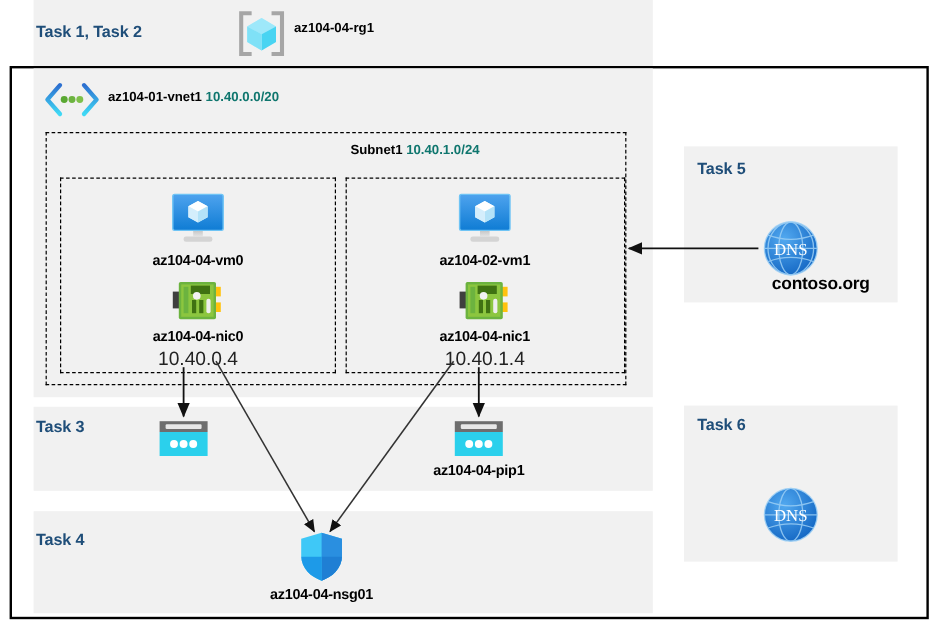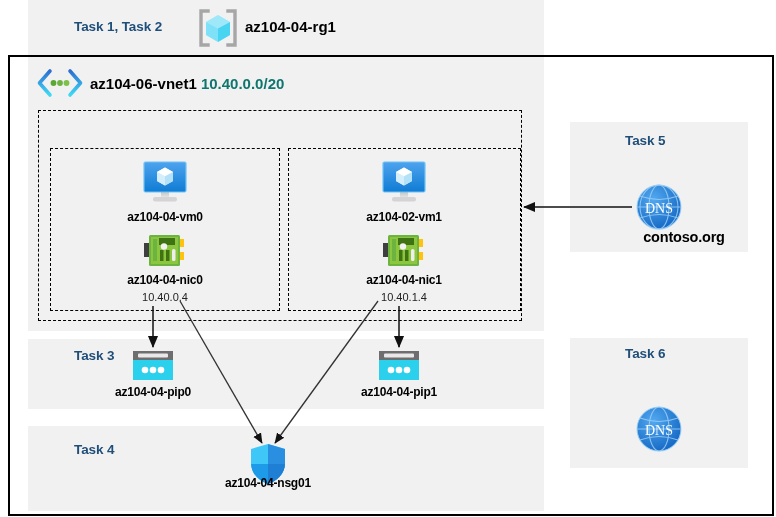--- a/index.html
+++ b/index.html
@@ -28,42 +28,41 @@
   }
 
   
   .task-label{
     position:absolute;
     color:#1f4e79;
     font-weight:bold;
     font-size:13.5px;
     letter-spacing:-0.1px;
     white-space:nowrap;
-    margin-left:44px;
   }
   .hdr{
     position:absolute;
-    font-size:15px;
+    font-size:11px;
     white-space:nowrap;
     color:#000;
   }
   .hdr b{font-weight:bold;}
   .hdr span.light{font-weight:bold;color:#0f766e;}
   .nodelabel{
     position:absolute;
     font-size:12px;
     font-weight:bold;
     color:#000;
     white-space:nowrap;
     text-align:center;
     letter-spacing:-0.2px;
   }
   .nodesub{
     position:absolute;
-    font-size:11px;
+    font-size:16px;
     font-weight:normal;
     color:#222;
     white-space:nowrap;
     text-align:center;
   }
   .zonetitle{
     position:absolute;
     font-size:14.5px;
     font-weight:bold;
     color:#000;
@@ -119,21 +118,21 @@
       </defs>
       <path d="M14 3 L3.5 15 L14 27" fill="none" stroke="url(#vnetg)" stroke-width="3.6" stroke-linecap="round" stroke-linejoin="round"></path>
       <path d="M34 3 L44.5 15 L34 27" fill="none" stroke="url(#vnetg)" stroke-width="3.6" stroke-linecap="round" stroke-linejoin="round"></path>
       <circle cx="17.5" cy="15" r="2.9" fill="#5aa832"></circle>
       <circle cx="24" cy="15" r="2.9" fill="#6cb33f"></circle>
       <circle cx="30.5" cy="15" r="2.9" fill="#7ec04a"></circle>
     </svg>
   </div>
 
   <div class="hdr" style="left:90px;top:75px;">
-    <b>az104-06-vnet1</b><span>&nbsp;</span><span class="light">10.40.0.0/20</span>
+    <b>az104-01-vnet1</b><span>&nbsp;</span><span class="light">10.40.0.0/20</span>
   </div>
 
   <div class="dashed" style="left:38px;top:110px;width:484px;height:211px;"></div>
 
   <div class="dashed" style="left:50px;top:148px;width:230px;height:163px;"></div>
 
   <div class="icon" style="left:139px;top:158px;width:52px;height:48px;">
     <svg width="52" height="48" viewBox="0 0 52 48">
       <defs>
         <linearGradient id="vmg" x1="0" y1="0" x2="0" y2="1">
@@ -169,20 +168,23 @@
       <rect x="9" y="7" width="4" height="22" fill="#6cb33f"></rect>
       <rect x="16" y="18" width="3.5" height="11" fill="#3f7212"></rect>
       <rect x="22" y="18" width="3.5" height="11" fill="#3f7212"></rect>
       <rect x="28" y="17" width="3.5" height="12" rx="1.6" fill="#eeeeee"></rect>
       <circle cx="20" cy="14.5" r="3.2" fill="#f2f2f2"></circle>
     </svg>
   </div>
   <div class="nodelabel" style="left:85px;top:273px;width:160px;">az104-04-nic0</div>
   <div class="nodesub" style="left:85px;top:291px;width:160px;">10.40.0.4</div>
 
+  <div class="hdr" style="left:292px;top:119px;">
+    <b>Subnet1</b><span>&nbsp;</span><span class="light">10.40.1.0/24</span>
+  </div>
   <div class="dashed" style="left:288px;top:148px;width:233px;height:163px;"></div>
 
   <div class="icon" style="left:378px;top:158px;width:52px;height:48px;">
     <svg width="52" height="48" viewBox="0 0 52 48">
       <rect x="22" y="32" width="8" height="7" fill="url(#standg)"></rect>
       <rect x="14" y="39" width="24" height="4.5" rx="2" fill="#d4d4d4"></rect>
       <rect x="5" y="4" width="42" height="30" rx="1.5" fill="url(#vmg)" stroke="#6fc4f5" stroke-width="1.2"></rect>
       <g transform="translate(26,18.5)">
         <polygon points="0,-9 8,-4.6 8,4.6 0,9 -8,4.6 -8,-4.6" fill="#e9f7fe"></polygon>
         <polygon points="0,-9 8,-4.6 0,-0.2 -8,-4.6" fill="#ffffff"></polygon>
@@ -217,21 +219,20 @@
   <div class="icon" style="left:132px;top:350px;width:42px;height:32px;">
     <svg width="42" height="32" viewBox="0 0 42 32">
       <rect x="1" y="1" width="40" height="9" fill="#6e6e6e"></rect>
       <rect x="6" y="3.5" width="30" height="4" rx="1" fill="#e8e8e8"></rect>
       <rect x="1" y="10" width="40" height="20" fill="#2bd0ec"></rect>
       <circle cx="13" cy="20" r="3.3" fill="#ffffff"></circle>
       <circle cx="21" cy="20" r="3.3" fill="#ffffff"></circle>
       <circle cx="29" cy="20" r="3.3" fill="#ffffff"></circle>
     </svg>
   </div>
-  <div class="nodelabel" style="left:73px;top:385px;width:160px;">az104-04-pip0</div>
 
   <div class="icon" style="left:378px;top:350px;width:42px;height:32px;">
     <svg width="42" height="32" viewBox="0 0 42 32">
       <rect x="1" y="1" width="40" height="9" fill="#6e6e6e"></rect>
       <rect x="6" y="3.5" width="30" height="4" rx="1" fill="#e8e8e8"></rect>
       <rect x="1" y="10" width="40" height="20" fill="#2bd0ec"></rect>
       <circle cx="13" cy="20" r="3.3" fill="#ffffff"></circle>
       <circle cx="21" cy="20" r="3.3" fill="#ffffff"></circle>
       <circle cx="29" cy="20" r="3.3" fill="#ffffff"></circle>
     </svg>
@@ -242,21 +243,21 @@
   <div class="task-label" style="left:30px;top:442px;">Task 4</div>
 
   <div class="icon" style="left:249px;top:443px;width:38px;height:42px;">
     <svg width="38" height="42" viewBox="0 0 38 42">
       <path d="M19 1 L36 6 L36 20 C36 31 27.5 38 19 41 C10.5 38 2 31 2 20 L2 6 Z" fill="#3fc8f7"></path>
       <path d="M19 1 L36 6 L36 20 C36 31 27.5 38 19 41 Z" fill="#2a8fe0"></path>
       <path d="M19 21 L36 21 L36 20 C36 31 27.5 38 19 41 Z" fill="#1f7fd4"></path>
       <path d="M2 21 L19 21 L19 41 C10.5 38 2 31 2 20 Z" fill="#1d9ae8"></path>
     </svg>
   </div>
-  <div class="nodelabel" style="left:188px;top:476px;width:160px;text-align:center;">az104-04-nsg01</div>
+  <div class="nodelabel" style="left:188px;top:488px;width:160px;text-align:center;">az104-04-nsg01</div>
 
   <div class="panel" style="left:570px;top:122px;width:178px;height:130px;"></div>
   <div class="task-label" style="left:581px;top:133px;">Task 5</div>
 
   <div class="icon" style="left:635px;top:183px;width:48px;height:48px;">
     <svg width="48" height="48" viewBox="0 0 48 48">
       <defs>
         <radialGradient id="dnsg" cx="0.38" cy="0.32" r="0.78">
           <stop offset="0" stop-color="#52a9f0"></stop>
           <stop offset="1" stop-color="#0f62c0"></stop>

